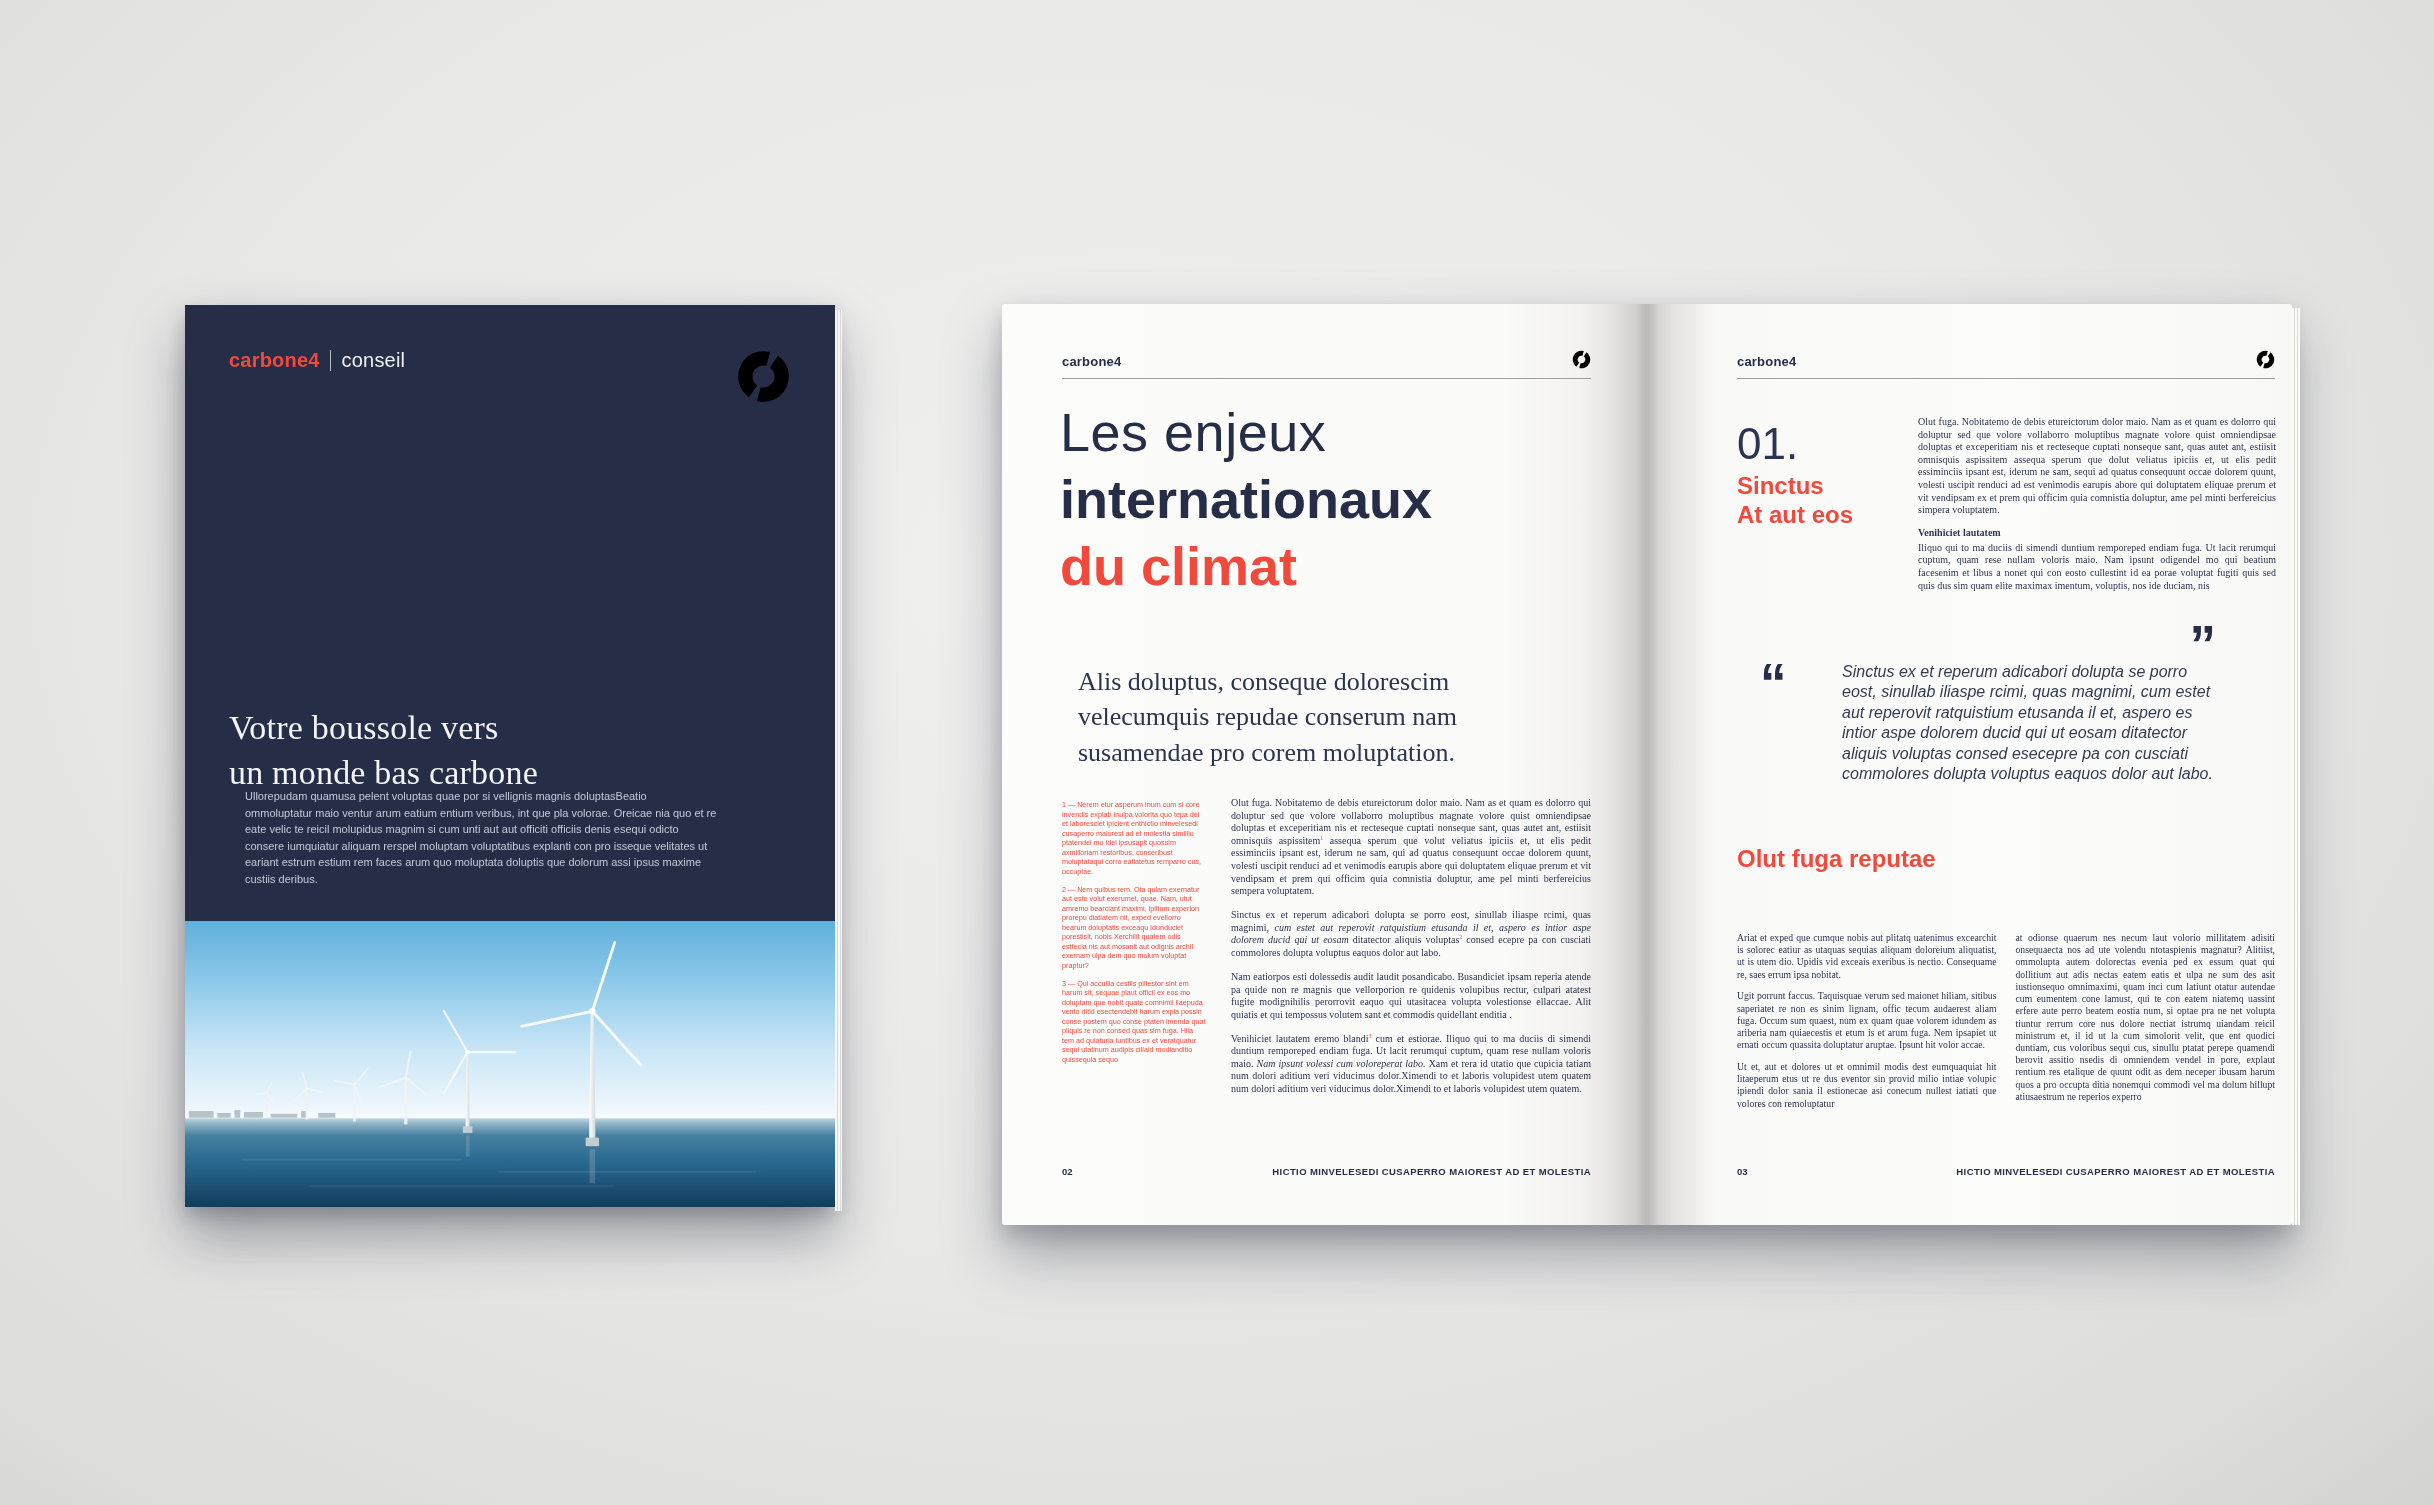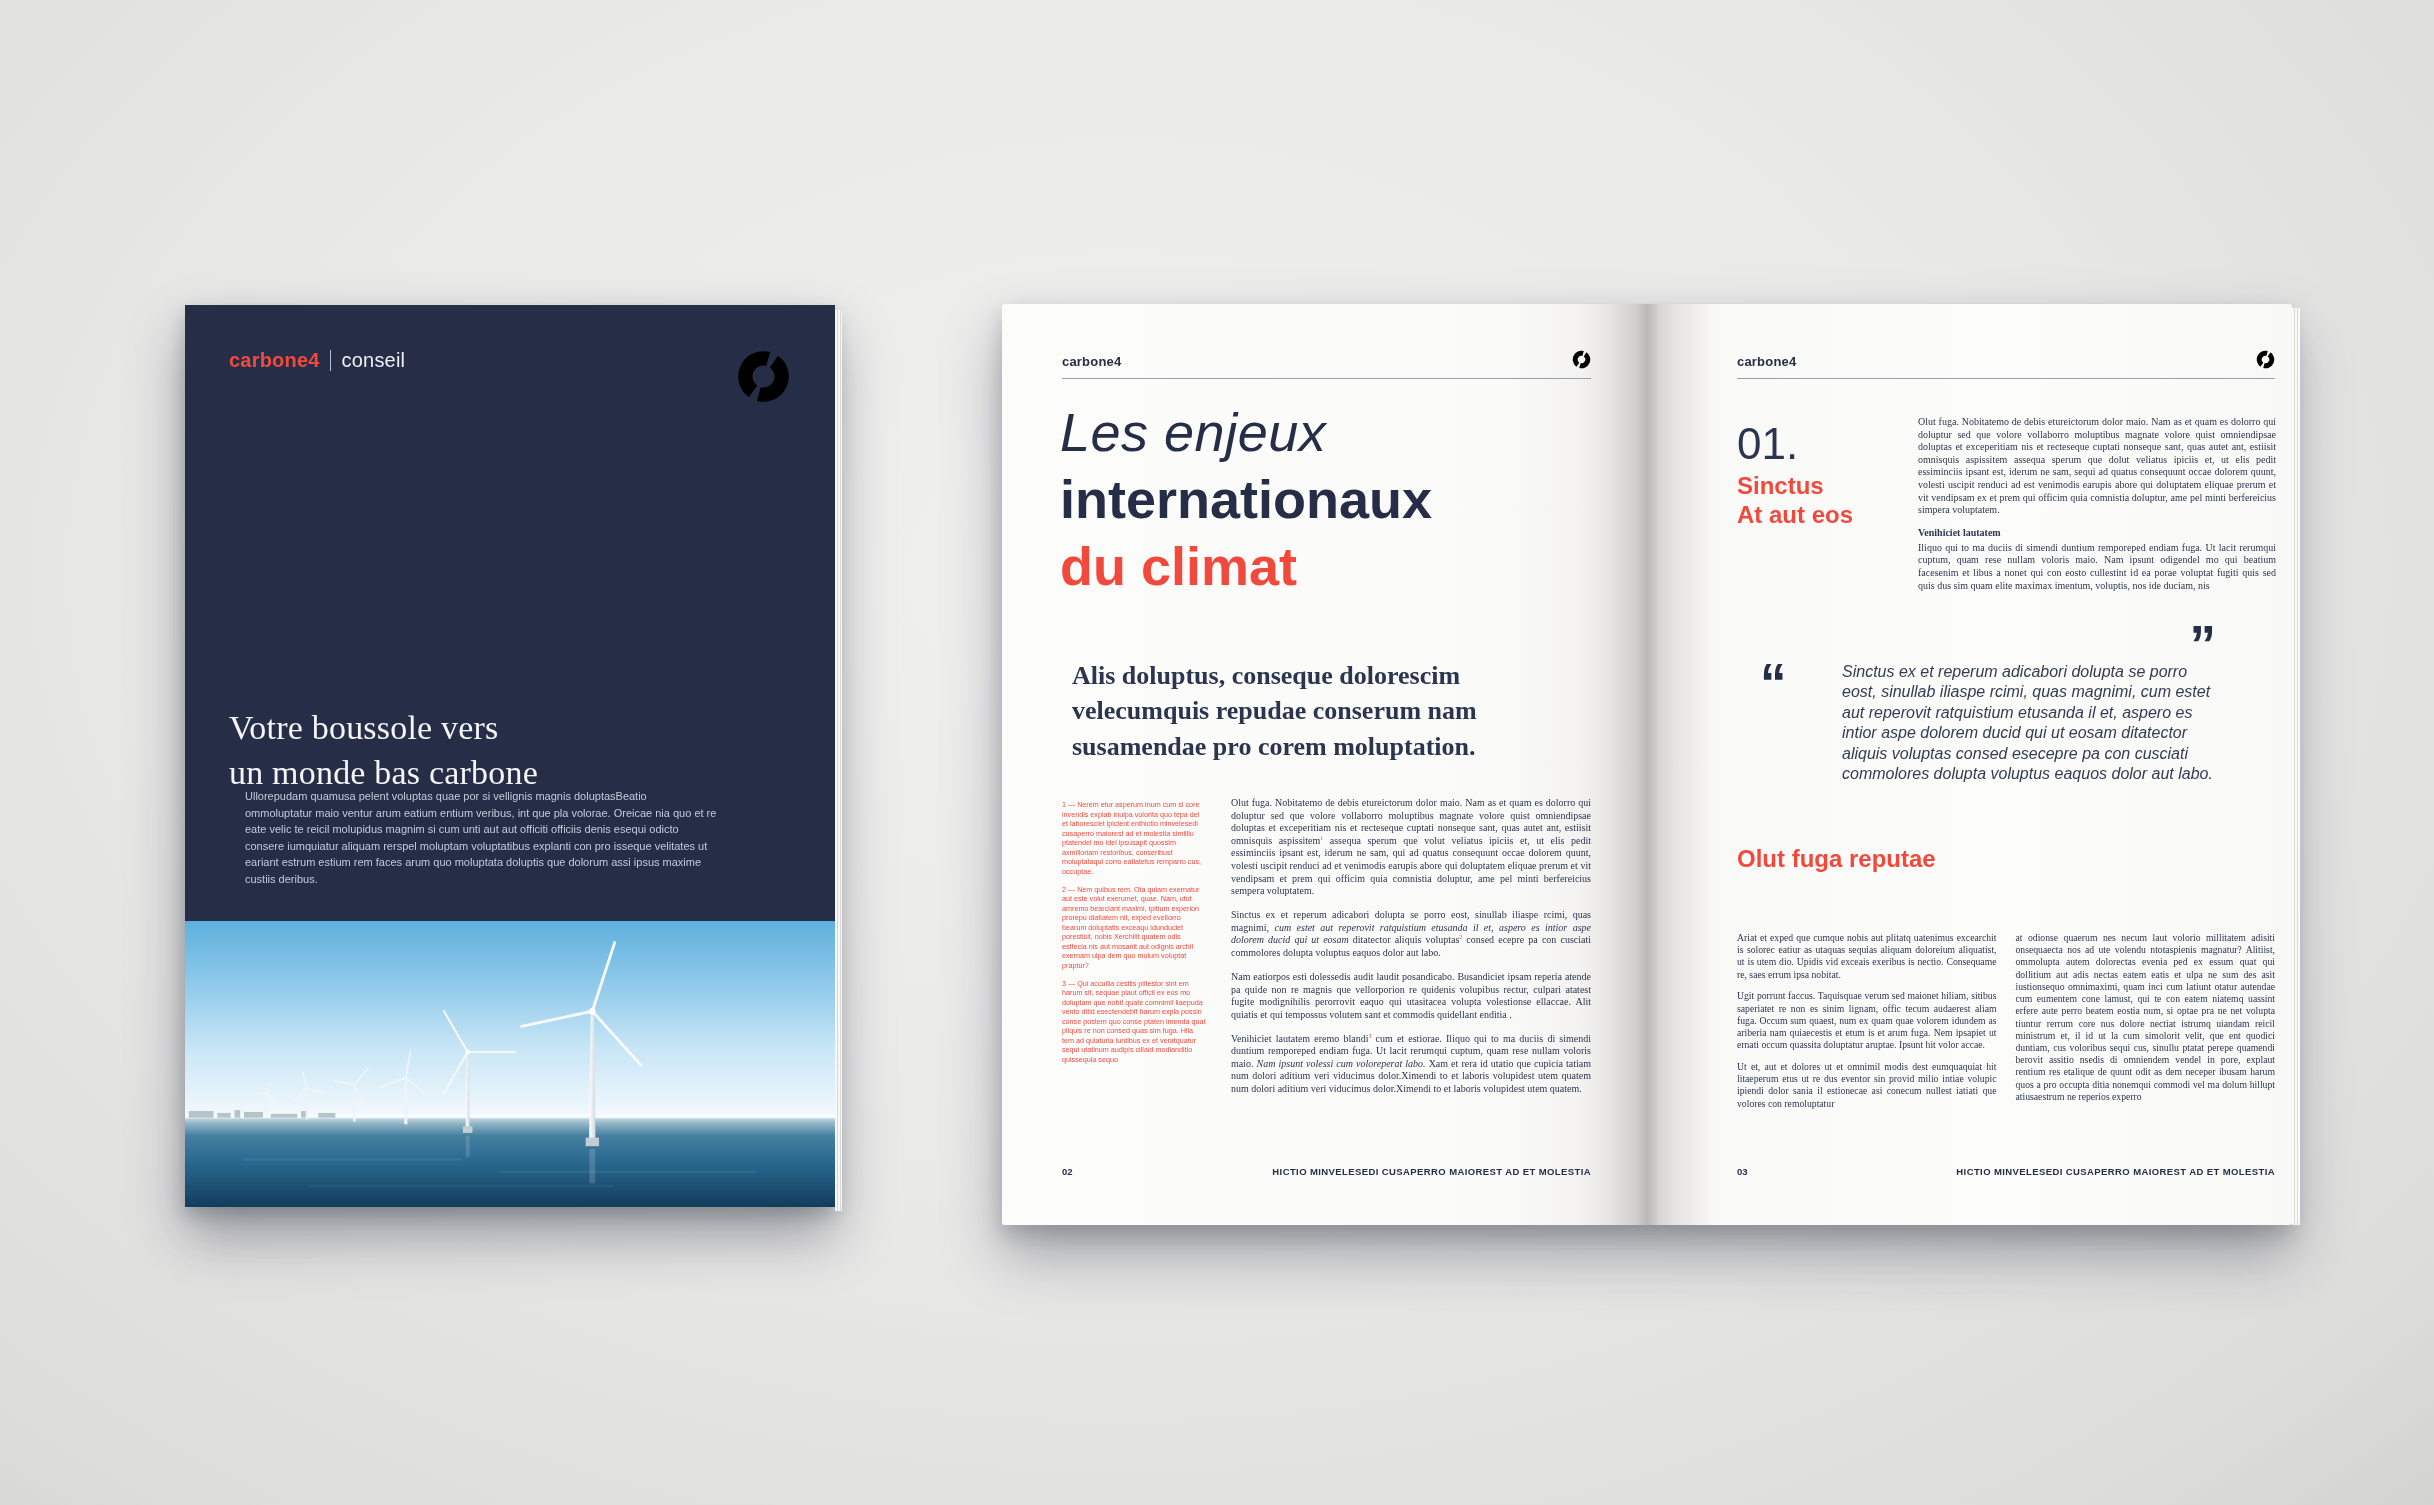--- a/index.html
+++ b/index.html
@@ -44,25 +44,25 @@
 
   .page-footer{position:absolute;top:862px;display:flex;justify-content:space-between;align-items:baseline;}
   .page-left .page-footer{left:60px;width:529px;justify-content:space-between;}
   .page-right .page-footer{left:90px;width:538px;}
   .pagenum{font-size:9.5px;font-weight:700;color:#262e47;}
   .footer-line{font-size:9.5px;font-weight:700;letter-spacing:0.4px;color:#262e47;}
 
   
   .feature-title{position:absolute;left:58px;top:95px;margin:0;font-size:54px;line-height:1.24;color:#262e47;}
   .feature-title span{display:block;}
-  .t-light{font-weight:300;letter-spacing:0.5px;font-style:italic;}
+  .t-light{font-weight:300;letter-spacing:0.5px;}
   .t-bold{font-weight:700;}
   .t-red{font-weight:700;color:#f2493d;}
-  .standfirst{position:absolute;left:60px;top:344px;width:504px;margin:10px;font-family:"Liberation Serif",serif;
-    font-size:26px;line-height:1.36;color:#2c3550;font-weight:bold;}
+  .standfirst{position:absolute;left:60px;top:344px;width:504px;margin:16px;font-family:"Liberation Serif",serif;
+    font-size:26px;line-height:1.36;color:#2c3550;}
   .footnotes{position:absolute;left:60px;top:496px;width:145px;color:#f2493d;font-size:7.2px;line-height:1.32;}
   .footnotes p{margin:0 0 8.6px 0;}
   .main-col{position:absolute;left:229px;top:493px;width:360px;font-family:"Liberation Serif",serif;
     font-size:10px;line-height:1.26;color:#2c3550;text-align:justify;}
   .main-col p{margin:0 0 11.4px 0;}
   .main-col sup.fnref{color:#f2493d;font-size:58%;line-height:0;vertical-align:super;}
 
   
   .sec-head{position:absolute;}
   .sec1-head{left:90px;top:116px;width:166px;}

